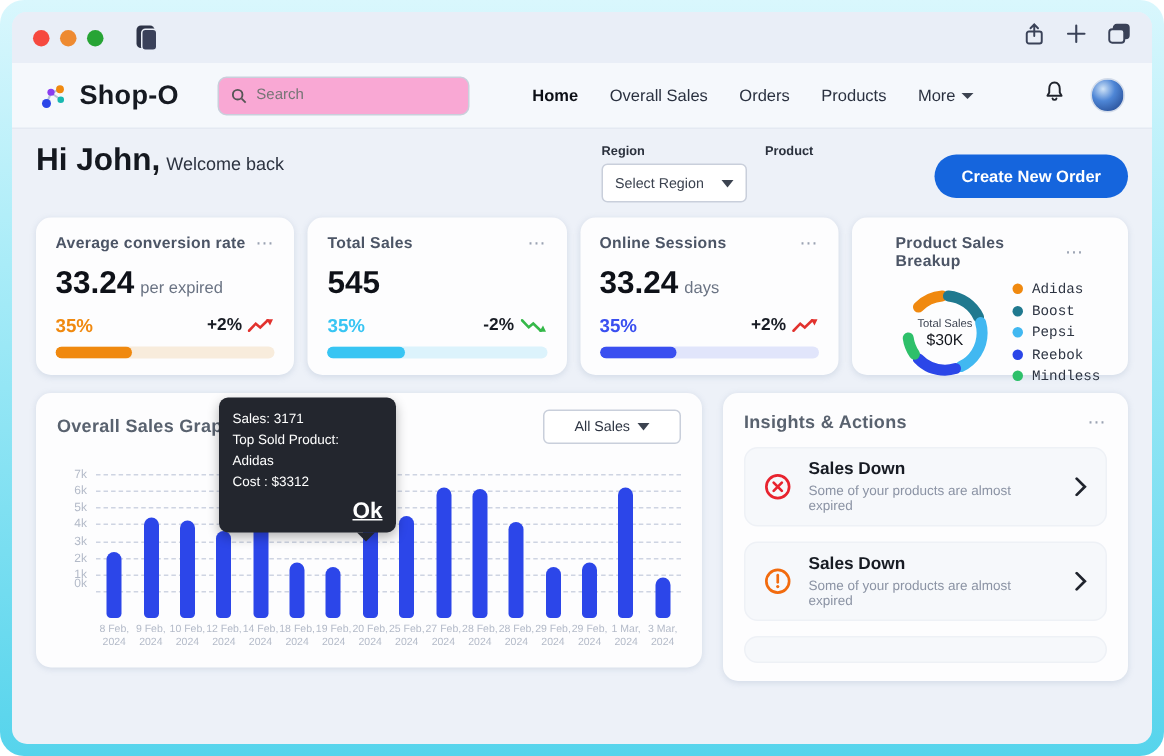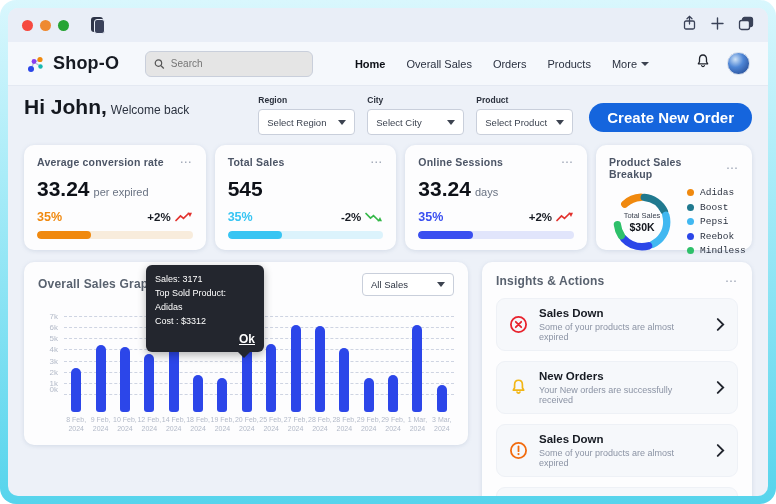--- a/index.html
+++ b/index.html
@@ -15,87 +15,87 @@
   .light { width:11px; height:11px; border-radius:50%; }
   .pages-ic { margin-left:22px; width:15px; height:17px; position:relative; }
   .pages-ic .b { position:absolute; left:0; top:0; width:12px; height:15px; border-radius:3px; background:#2e3448; }
   .pages-ic .f { position:absolute; left:3px; top:2px; width:11px; height:15px; border-radius:3px; background:#3a415a; border:1.5px solid #e9eef7; }
   .tb-right { margin-left:auto; display:flex; align-items:center; gap:14px; color:#3a4258; }
 
   
   .header { height:44px; background:#f5f8fc; border-bottom:1px solid #e4e9f2; display:flex; align-items:center; padding:0 18px; flex:none; }
   .brand { display:flex; align-items:center; gap:7px; }
   .brand-name { font-size:18px; font-weight:bold; color:#161a22; letter-spacing:.2px; }
-  .search { margin-left:26px; width:168px; height:26px; border:1px solid #c9cfdb; border-radius:6px; background:#e5e5e5;
+  .search { margin-left:26px; width:168px; height:26px; border:1px solid #c9cfdb; border-radius:6px; background:#f9a8d4;
     display:flex; align-items:center; padding:0 8px; gap:6px; }
   .search input { border:none; outline:none; font-size:10px; width:100%; background:transparent; color:#333; font-family:"Liberation Sans",sans-serif; }
   .nav { margin-left:auto; display:flex; align-items:flex-end; gap:21px; }
   .nav-item { font-size:11px; color:#2a3140; cursor:pointer; display:flex; align-items:center; gap:4px; }
   .nav-item.active { font-weight:bold; color:#0c0f16; }
   .hdr-right { margin-left:46px; display:flex; align-items:center; gap:16px; }
   .avatar { width:23px; height:23px; border-radius:50%; background:radial-gradient(circle at 35% 30%, #cfe3f7 0%, #4e86d6 40%, #1d3f85 100%); border:1px solid #d3dcea; }
 
   
   .main { flex:1; overflow:hidden; padding:0 16px; }
   .hero { margin-top:9px; display:flex; align-items:flex-start; }
   .hi { font-size:21px; font-weight:bold; color:#14181f; }
   .hi small { font-size:12px; font-weight:normal; color:#2c3340; margin-left:4px; }
   .filters { margin-left:auto; display:flex; gap:12px; }
   .fgroup { width:97px; }
   .flabel { font-size:8.5px; font-weight:bold; color:#2b313d; margin-bottom:4px; }
   .fselect { height:26px; background:#fff; border:1px solid #c9cfdb; border-radius:4px; display:flex; align-items:center;
     justify-content:space-between; padding:0 8px; font-size:9.5px; color:#3c4350; cursor:pointer; }
   .caret { width:0; height:0; border-left:4px solid transparent; border-right:4px solid transparent; border-top:5px solid #3c4350; }
   .cta { margin-left:16px; margin-top:8px; height:29px; padding:0 18px; border:none; border-radius:15px; background:#1565dd;
-    color:#fff; font-size:15px; font-weight:bold; cursor:pointer; font-family:"Liberation Sans",sans-serif; }
+    color:#fff; font-size:11px; font-weight:bold; cursor:pointer; font-family:"Liberation Sans",sans-serif; }
 
   
   .cards { margin-top:10px; display:flex; gap:9px; }
   .card { background:#fdfdfe; border-radius:10px; box-shadow:0 1px 4px rgba(120,140,175,.22); }
   .stat { flex:1 1 0; height:105px; padding:11px 13px; display:flex; flex-direction:column; }
   .stat-top { display:flex; justify-content:space-between; align-items:center; }
   .stat-title { font-size:10.5px; color:#4c5566; font-weight:bold; letter-spacing:.2px; }
   .dots { color:#9aa2b2; font-size:12px; letter-spacing:1px; cursor:pointer; line-height:6px; }
   .stat-val { margin-top:9px; font-size:21px; font-weight:bold; color:#0e1118; }
   .stat-val small { font-size:11px; font-weight:normal; color:#6a7避3; color:#6a7383; margin-left:4px; }
   .stat-row { margin-top:auto; display:flex; justify-content:space-between; align-items:center; }
   .pct { font-size:12.5px; font-weight:bold; }
   .trend { display:flex; align-items:center; gap:4px; font-size:11.5px; font-weight:bold; color:#181c24; }
   .bar-track { margin-top:7px; height:8px; border-radius:5px; overflow:hidden; }
   .bar-fill { height:100%; border-radius:5px; width:35%; }
 
-  .breakup { width:156px; height:105px; padding:11px 13px; flex:none; }
+  .breakup { width:184px; height:105px; padding:11px 29px; flex:none; }
   .bk-body { display:flex; margin-top:7px; align-items:center; gap:12px; }
   .donut-wrap { position:relative; width:66px; height:66px; }
   .donut-center { position:absolute; inset:0; display:flex; flex-direction:column; align-items:center; justify-content:center; }
   .dc1 { font-size:7.5px; color:#3b4250; }
-  .dc2 { font-size:10.5px; font-weight:bold; color:#11141b; margin-top:1px; }
+  .dc2 { font-size:10.5px; font-weight:normal; color:#11141b; margin-top:1px; }
   .legend { display:flex; flex-direction:column; gap:3.5px; }
   .lg-row { display:flex; align-items:center; gap:6px;font-family:Liberation Mono, monospace; }
   .lg-dot { width:7px; height:7px; border-radius:50%; }
   .lg-name { font-size:9.5px; color:#2d3442; }
 
   
   .row2 { margin-top:12px; display:flex; gap:14px; align-items:flex-start; }
   .chart-card { flex:1; height:183px; padding:10px 14px; position:relative; }
   .chart-head { display:flex; justify-content:space-between; align-items:center; height:24px; }
   .sec-title { font-size:12px; color:#59626f; font-weight:bold; letter-spacing:.2px; }
   .mini-select { width:92px; height:23px; background:#fff; border:1px solid #c9cfdb; border-radius:4px; display:flex;
-    align-items:center; justify-content:space-between; padding:0 8px; font-size:9.5px; color:#2d3442; cursor:pointer; }
+    align-items:center; justify-content:space-between; padding:0 20px; font-size:9.5px; color:#2d3442; cursor:pointer; }
   .plot { position:relative; height:96px; margin-left:26px; margin-top:20px; display:flex; align-items:flex-end; }
   .gridline { position:absolute; left:0; right:0; border-top:1px dashed #ced4e2; }
   .ylab { position:absolute; left:-26px; width:20px; text-align:right; font-size:8px; color:#b3bac8; transform:translateY(-50%); }
   .bcol { flex:1; display:flex; justify-content:center; align-items:flex-end; height:96px; z-index:2; }
   .vbar { width:10px; border-radius:5px 5px 3px 3px; cursor:pointer; }
   .xlabs { display:flex; margin-left:26px; margin-top:4px; }
   .xlab { flex:1; text-align:center; font-size:7px; line-height:1.25; color:#b3bac8; }
   .tooltip { position:absolute; top:3px; left:122px; width:118px; background:#23262e; color:#fff; border-radius:6px;
     padding:8px 9px 6px; z-index:5; box-shadow:0 3px 8px rgba(0,0,0,.3); }
   .tt-line { font-size:9px; line-height:1.55; }
-  .tt-ok { display:block; text-align:right; font-size:12px; font-weight:bold; text-decoration:underline; margin-top:3px; cursor:pointer; }
+  .tt-ok { display:block; text-align:right; font-size:15px; font-weight:bold; text-decoration:underline; margin-top:3px; cursor:pointer; }
   .tooltip::after { content:""; position:absolute; top:100%; left:92px; border:6px solid transparent; border-top-color:#23262e; }
 
   .insights { width:270px; padding:12px 14px; }
   .ins-head { display:flex; justify-content:space-between; align-items:center; }
   .ins-item { margin-top:10px; background:#f6f8fb; border:1px solid #eef1f6; border-radius:9px; padding:8px 12px;
     display:flex; align-items:center; gap:11px; cursor:pointer; }
   .ins-txt { flex:1; }
   .ins-title { font-size:11.5px; font-weight:bold; color:#171b23; }
   .ins-desc { font-size:9px; color:#8b93a4; margin-top:3px; }
 </style>
@@ -176,32 +176,21 @@
         </div>
         <div class="filters" id="filters">
             <div class="fgroup">
      <div class="flabel">Region</div>
      <div class="fselect">
        <span>Select Region</span>
        <span class="caret"></span>
      </div>
             </div>
             <div class="fgroup">
-     <div class="flabel">City</div>
-     <div class="fselect">
-       <span>Select City</span>
-       <span class="caret"></span>
-     </div>
-            </div>
-            <div class="fgroup">
      <div class="flabel">Product</div>
-     <div class="fselect">
-       <span>Select Product</span>
-       <span class="caret"></span>
-     </div>
             </div>
           </div>
         <button class="cta">Create New Order</button>
       </div>
 
       <div class="cards" id="cards">
 
         <div class="card stat">
             <div class="stat-top">
       <span class="stat-title">Average conversion rate</span>
@@ -412,33 +401,20 @@
                 </svg>
      <div class="ins-txt">
        <div class="ins-title">Sales Down</div>
        <div class="ins-desc">Some of your products are almost expired</div>
      </div>
      <svg width="9" height="13" viewBox="0 0 8 12" fill="none" stroke="#20242d" stroke-width="1.7" stroke-linecap="round">
                   <path d="M1.5 1 L6.5 6 L1.5 11"></path>
                 </svg>
    </div>
               <div class="ins-item">
-     <svg width="19" height="19" viewBox="0 0 16 17" fill="none" stroke="#f2b616" stroke-width="1.5" stroke-linejoin="round">
-                  <path d="M8 2 C5.7 2 4.5 3.9 4.5 6.1 L4.5 8.7 L3.3 10.8 L12.7 10.8 L11.5 8.7 L11.5 6.1 C11.5 3.9 10.3 2 8 2 Z"></path>
-                  <path d="M6.7 12.6 a1.35 1.35 0 0 0 2.6 0" stroke-linecap="round"></path>
-                </svg>
-     <div class="ins-txt">
-       <div class="ins-title">New Orders</div>
-       <div class="ins-desc">Your New orders are successfully received</div>
-     </div>
-     <svg width="9" height="13" viewBox="0 0 8 12" fill="none" stroke="#20242d" stroke-width="1.7" stroke-linecap="round">
-                  <path d="M1.5 1 L6.5 6 L1.5 11"></path>
-                </svg>
-   </div>
-              <div class="ins-item">
      <svg width="19" height="19" viewBox="0 0 16 16" fill="none" stroke="#f26b0e" stroke-width="1.5" stroke-linecap="round">
                   <circle cx="8" cy="8" r="6.4"></circle>
                   <path d="M8 4.6 V8.6"></path>
                   <circle cx="8" cy="11" r="0.9" fill="#f26b0e" stroke="none"></circle>
                 </svg>
      <div class="ins-txt">
        <div class="ins-title">Sales Down</div>
        <div class="ins-desc">Some of your products are almost expired</div>
      </div>
      <svg width="9" height="13" viewBox="0 0 8 12" fill="none" stroke="#20242d" stroke-width="1.7" stroke-linecap="round">

